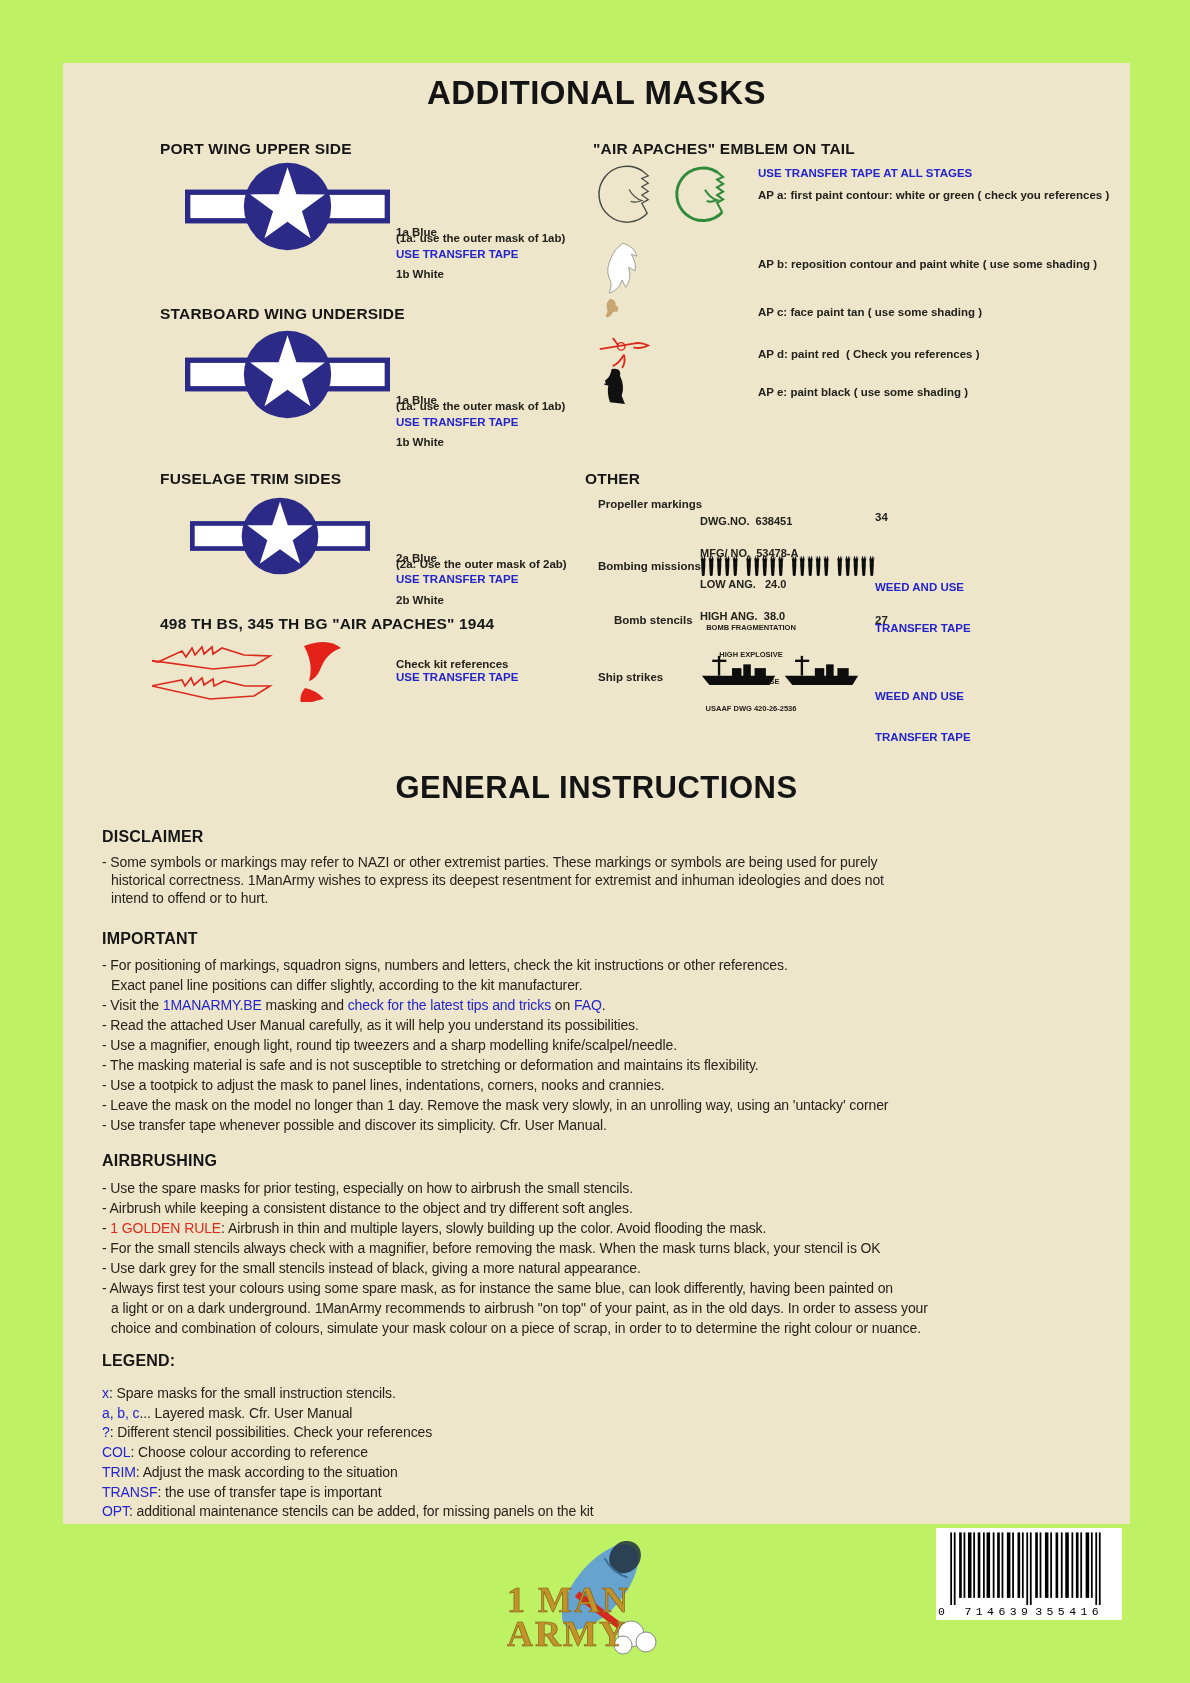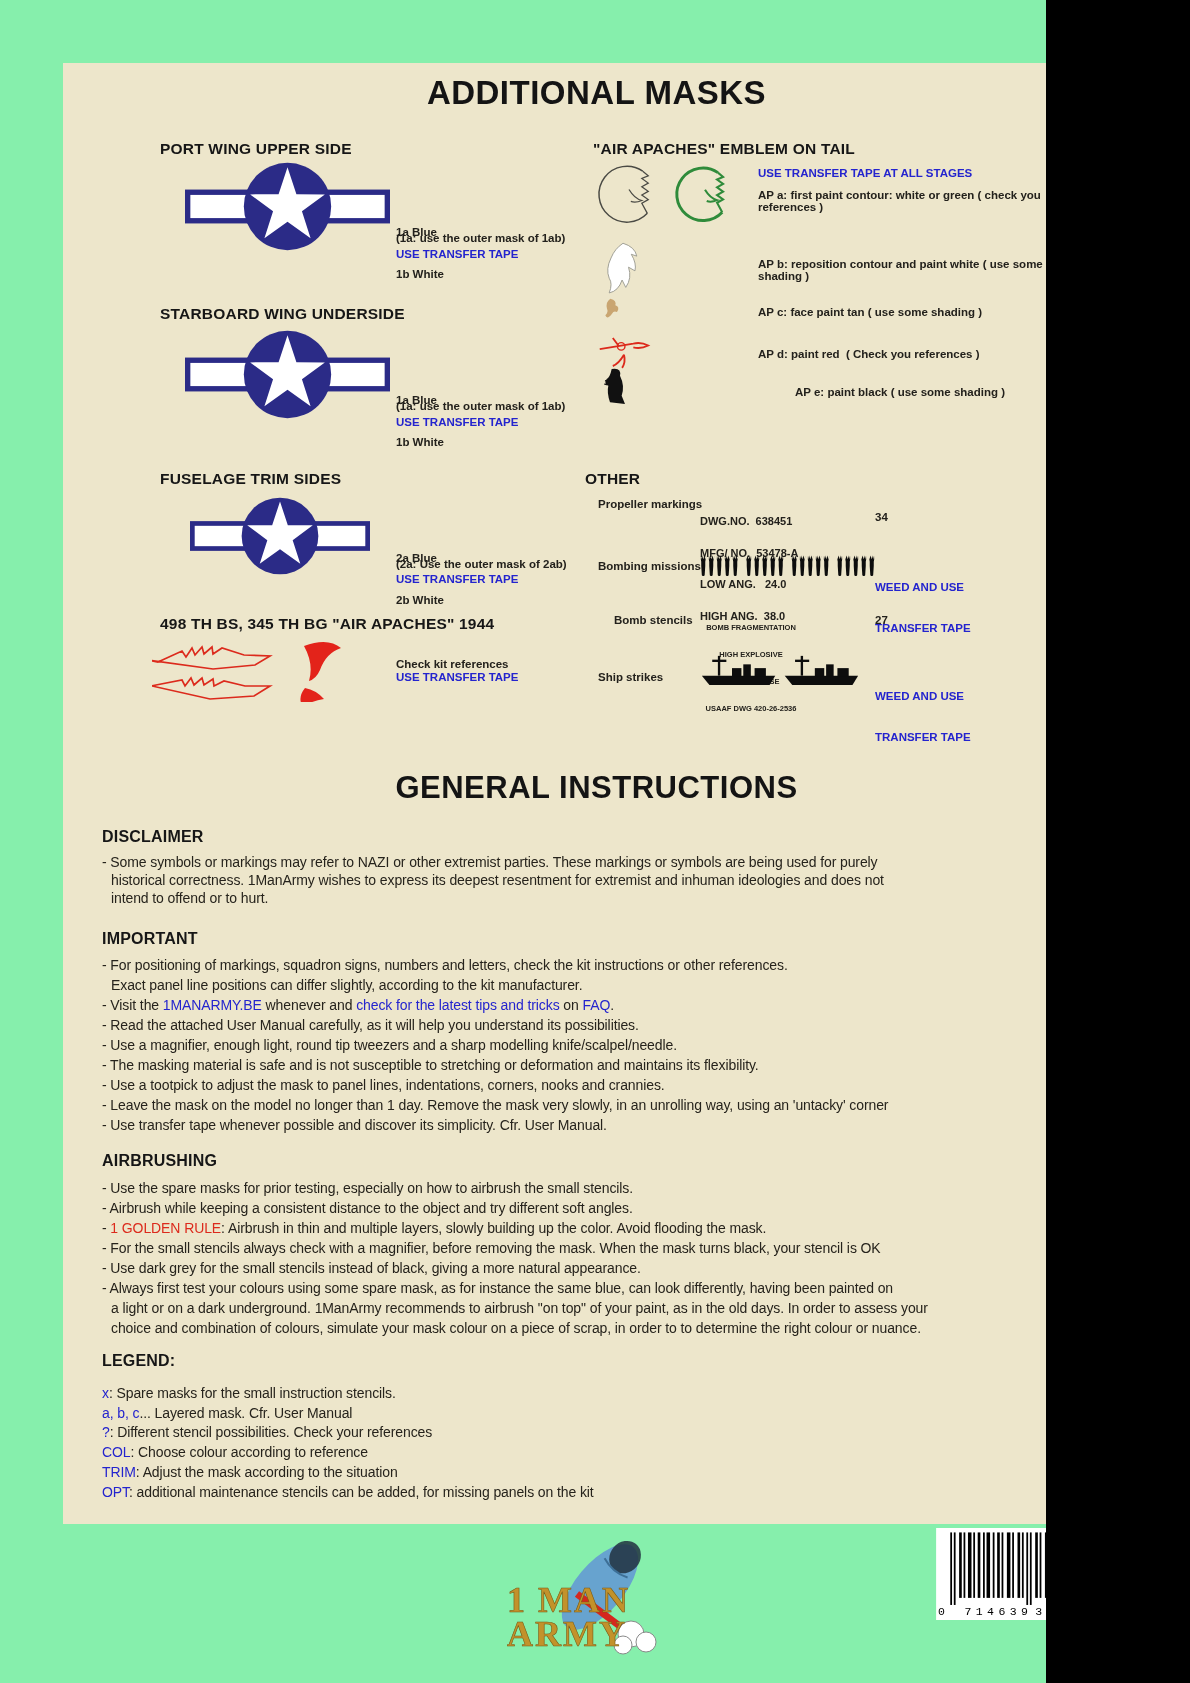--- a/index.html
+++ b/index.html
@@ -1,16 +1,16 @@
 <!DOCTYPE html>
 <html><head>
 <meta charset="utf-8">
 <style>
   html,body{margin:0;padding:0;background:#000;}
-  .canvas{position:relative;width:1046px;height:1683px;background:#86efac;font-family:"Liberation Sans",sans-serif;overflow:hidden;}
+  .canvas{position:relative;width:1190px;height:1683px;background:#bef264;font-family:"Liberation Sans",sans-serif;overflow:hidden;}
   .sheet{position:absolute;left:63px;top:63px;width:1067px;height:1461px;background:#EDE6CB;}
   .abs{position:absolute;}
   .ctr{left:63px;width:1067px;text-align:center;}
   .title{font-size:33px;font-weight:bold;color:#141414;letter-spacing:.5px;}
   .h-sec{font-size:15.5px;font-weight:bold;color:#161616;letter-spacing:.2px;white-space:pre-wrap;text-align:center;}
   .lbl{font-size:11.5px;font-weight:bold;color:#23211c;line-height:14px;white-space:pre-wrap;}
   .note{font-size:11.5px;font-weight:bold;color:#23211c;white-space:pre-wrap;}
   .tape{font-size:11.5px;font-weight:bold;color:#2424CE;white-space:pre-wrap;}
   .ap{font-size:11.5px;font-weight:bold;color:#23211c;white-space:pre-wrap;}
   .tiny{font-size:11px;font-weight:bold;color:#23211c;line-height:10.5px;white-space:pre-wrap;}
@@ -116,21 +116,21 @@
   <svg class="abs" style="left:596px;top:332px;" width="56" height="40" viewBox="0 0 60 42">
     <path d="M4,18 L40,12 M40,12 q8,-2 16,2 q-8,4 -16,2 M24,14 l-6,-8 M30,24 q-6,10 -12,12 M30,24 q2,8 -2,14" stroke="#DC2A1C" stroke-width="2" fill="none"></path>
     <circle cx="27" cy="15" r="4" fill="none" stroke="#DC2A1C" stroke-width="1.5"></circle>
   </svg>
   <div class="abs ap" style="left:758px;top:348px;">AP d: paint red  ( Check you references )</div>
 
   <svg class="abs" style="left:600px;top:366px;" width="30" height="41" viewBox="0 0 36 46">
     <path d="M14,2 Q26,0 24,10 Q30,22 26,34 L30,44 L12,42 Q8,30 10,22 Q4,20 8,14 Q12,12 14,2 Z" fill="#111111"></path>
     <path d="M6,16 l4,1 M5,20 l4,1" stroke="#111111" stroke-width="1.5"></path>
   </svg>
-  <div class="abs ap" style="left:758px;top:386px;margin-left:37px;">AP e: paint black ( use some shading )</div>
+  <div class="abs ap" style="left:758px;top:386px;">AP e: paint black ( use some shading )</div>
 
   <div class="abs h-sec" style="left:585px;top:470px;">OTHER</div>
 
   <div class="abs note" style="left:598px;top:498px;">Propeller markings</div>
   <div class="abs tiny" style="left:700px;top:495px;">
     <div>DWG.NO.  638451</div>
     <div>MFG/ NO.  53478-A</div>
     <div>LOW ANG.   24.0</div>
     <div>HIGH ANG.  38.0</div>
   </div>
@@ -211,21 +211,21 @@
   <div class="abs body-block lh18" style="left:102px;top:853px;">
     <div>- Some symbols or markings may refer to NAZI or other extremist parties. These markings or symbols are being used for purely</div>
     <div class="ind">historical correctness. 1ManArmy wishes to express its deepest resentment for extremist and inhuman ideologies and does not</div>
     <div class="ind">intend to offend or to hurt.</div>
   </div>
 
   <div class="abs h-sec" style="left:102px;top:930px;font-size:16px;">IMPORTANT</div>
   <div class="abs body-block lh20" style="left:102px;top:955px;">
     <div>- For positioning of markings, squadron signs, numbers and letters, check the kit instructions or other references.</div>
     <div class="ind">Exact panel line positions can differ slightly, according to the kit manufacturer.</div>
-    <div><span>- Visit the </span><span class="blue">1MANARMY.BE</span><span> whenever and </span><span class="blue">check for the latest tips and tricks</span><span> on </span><span class="blue">FAQ</span><span>.</span></div>
+    <div><span>- Visit the </span><span class="blue">1MANARMY.BE</span><span> masking and </span><span class="blue">check for the latest tips and tricks</span><span> on </span><span class="blue">FAQ</span><span>.</span></div>
     <div>- Read the attached User Manual carefully, as it will help you understand its possibilities.</div>
     <div>- Use a magnifier, enough light, round tip tweezers and a sharp modelling knife/scalpel/needle.</div>
     <div>- The masking material is safe and is not susceptible to stretching or deformation and maintains its flexibility.</div>
     <div>- Use a tootpick to adjust the mask to panel lines, indentations, corners, nooks and crannies.</div>
     <div>- Leave the mask on the model no longer than 1 day. Remove the mask very slowly, in an unrolling way, using an 'untacky' corner</div>
     <div>- Use transfer tape whenever possible and discover its simplicity. Cfr. User Manual.</div>
   </div>
 
   <div class="abs h-sec" style="left:102px;top:1152px;font-size:16px;">AIRBRUSHING</div>
   <div class="abs body-block lh20" style="left:102px;top:1178px;">
@@ -239,20 +239,21 @@
     <div class="ind">choice and combination of colours, simulate your mask colour on a piece of scrap, in order to to determine the right colour or nuance.</div>
   </div>
 
   <div class="abs h-sec" style="left:102px;top:1352px;font-size:16px;">LEGEND:</div>
   <div class="abs body-block lh197" style="left:102px;top:1384px;">
     <div><span class="blue">x</span><span>: Spare masks for the small instruction stencils.</span></div>
     <div><span class="blue">a, b, c</span><span>... Layered mask. Cfr. User Manual</span></div>
     <div><span class="blue">?</span><span>: Different stencil possibilities. Check your references</span></div>
     <div><span class="blue">COL</span><span>: Choose colour according to reference</span></div>
     <div><span class="blue">TRIM</span><span>: Adjust the mask according to the situation</span></div>
+    <div><span class="blue">TRANSF</span><span>: the use of transfer tape is important</span></div>
     <div><span class="blue">OPT</span><span>: additional maintenance stencils can be added, for missing panels on the kit</span></div>
   </div>
 
   <svg class="abs" style="left:505px;top:1532px;" width="170" height="125" viewBox="0 0 170 125">
     <g transform="rotate(40 95 55)">
       <ellipse cx="95" cy="55" rx="24" ry="52" fill="#67A3CF"></ellipse>
       <ellipse cx="95" cy="16" rx="15" ry="17" fill="#21313F" opacity="0.85"></ellipse>
       <path d="M80,30 q15,6 30,0" stroke="#3d6f96" stroke-width="2" fill="none"></path>
     </g>
     <path d="M72,62 L128,104" stroke="#D5281E" stroke-width="7"></path>

